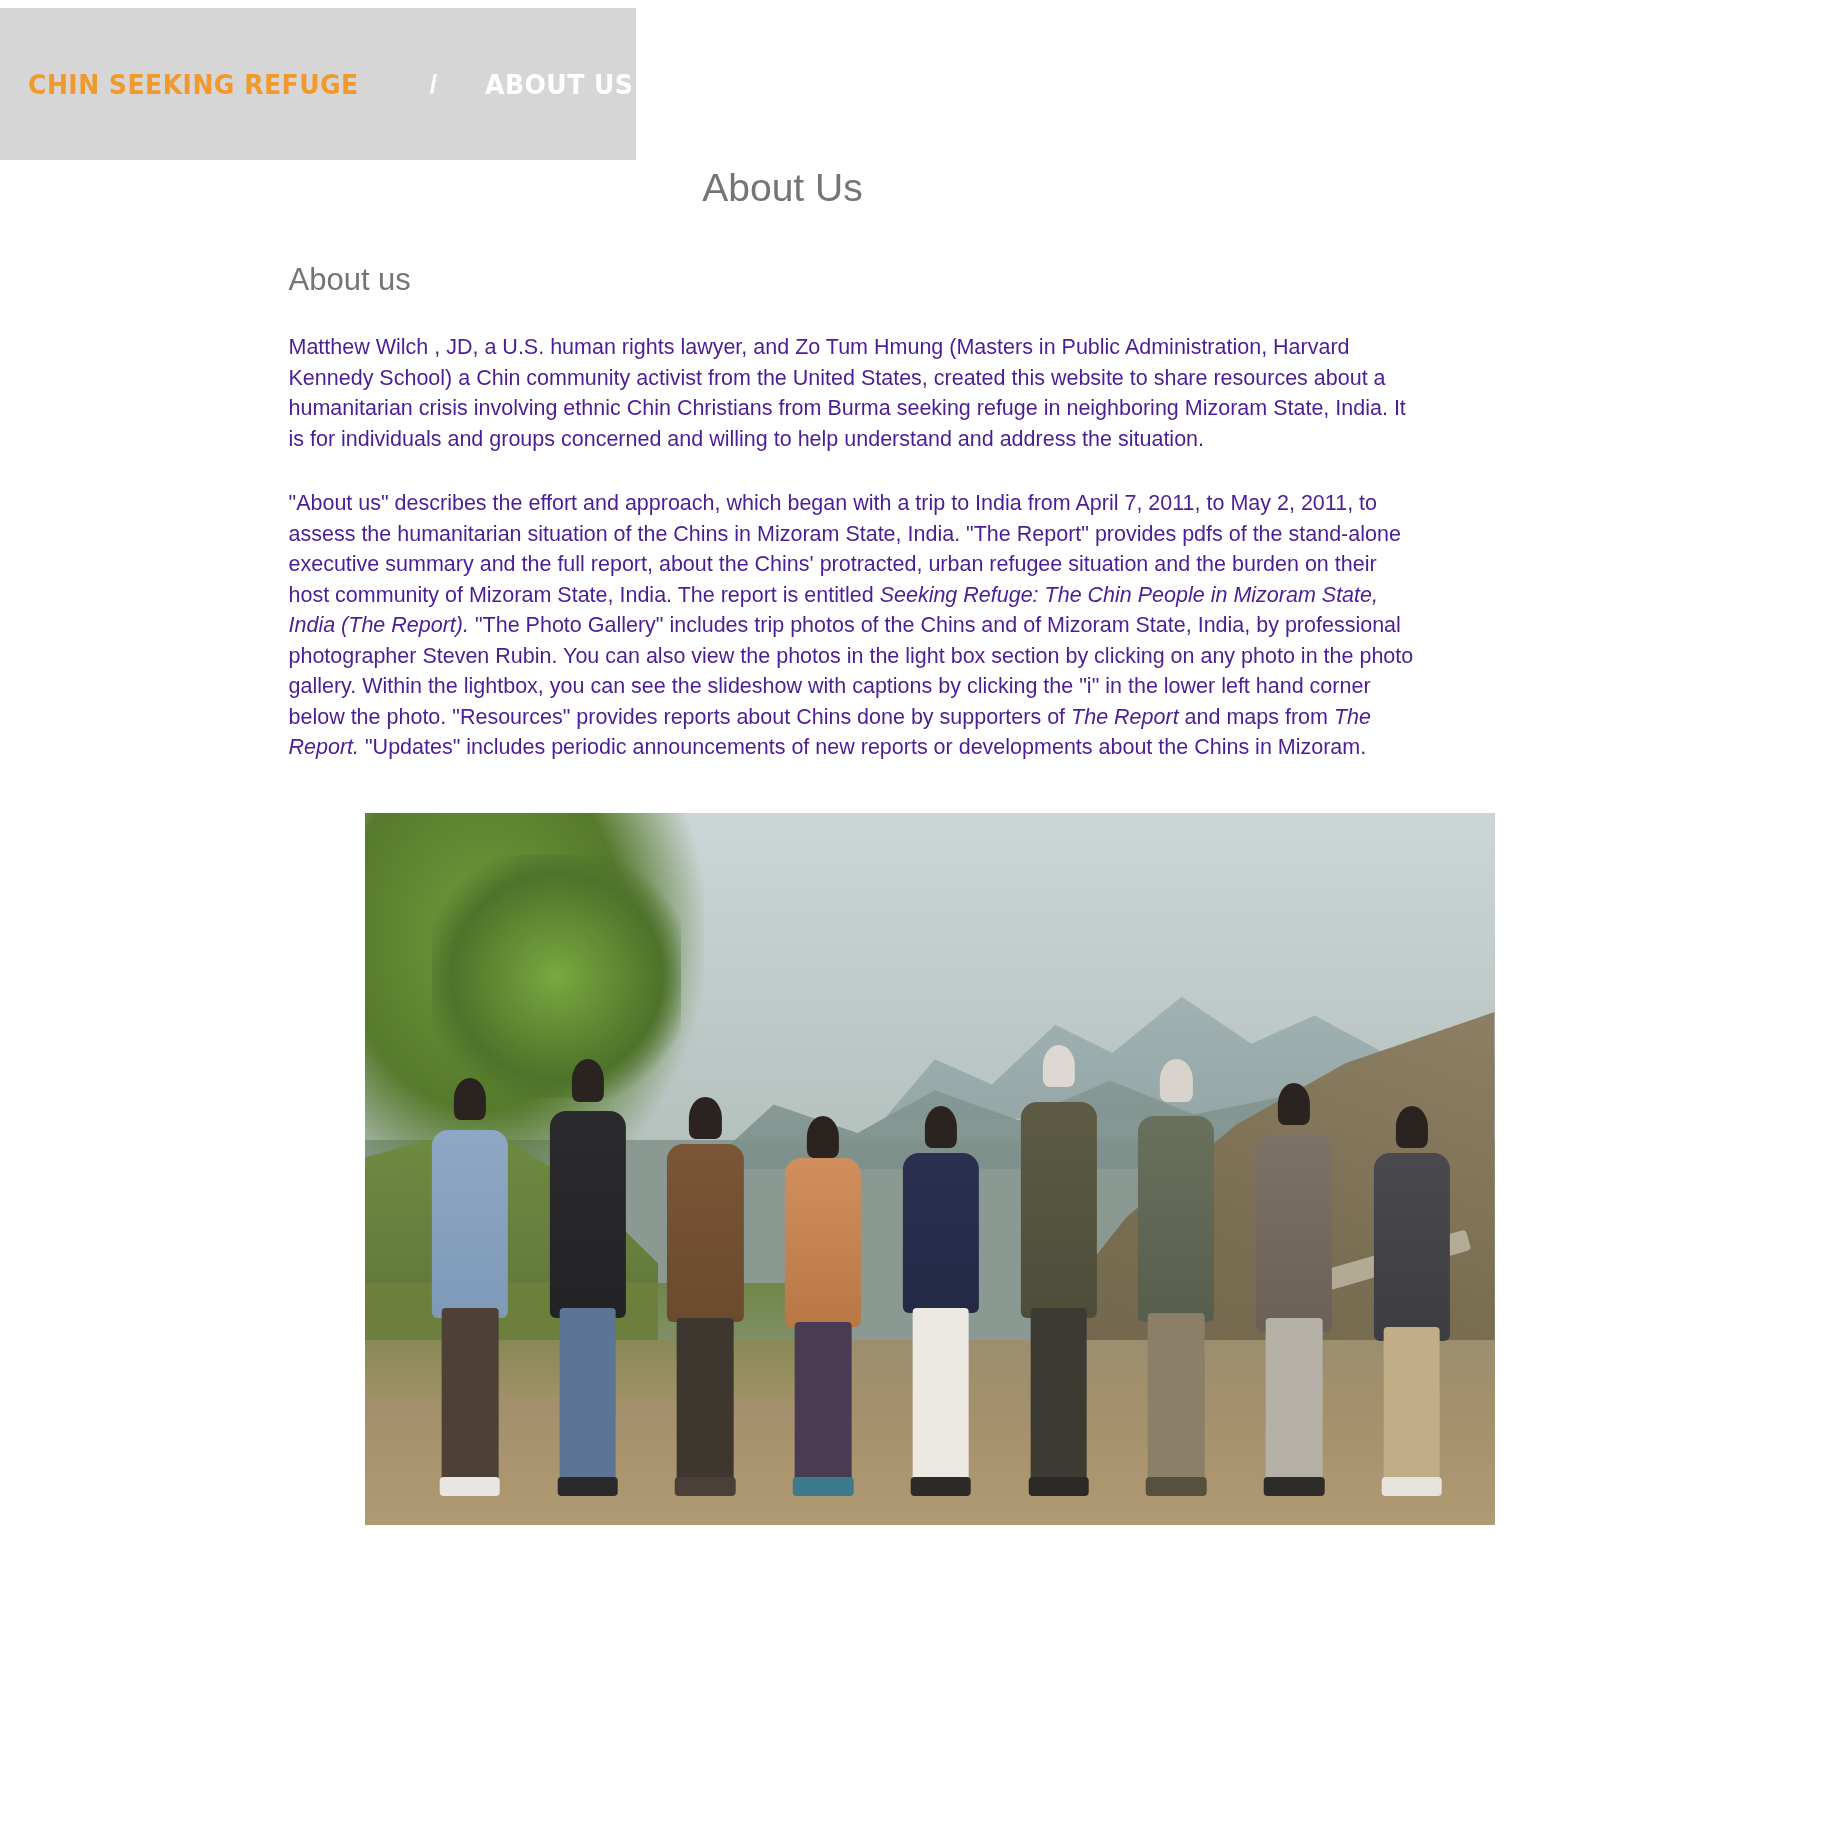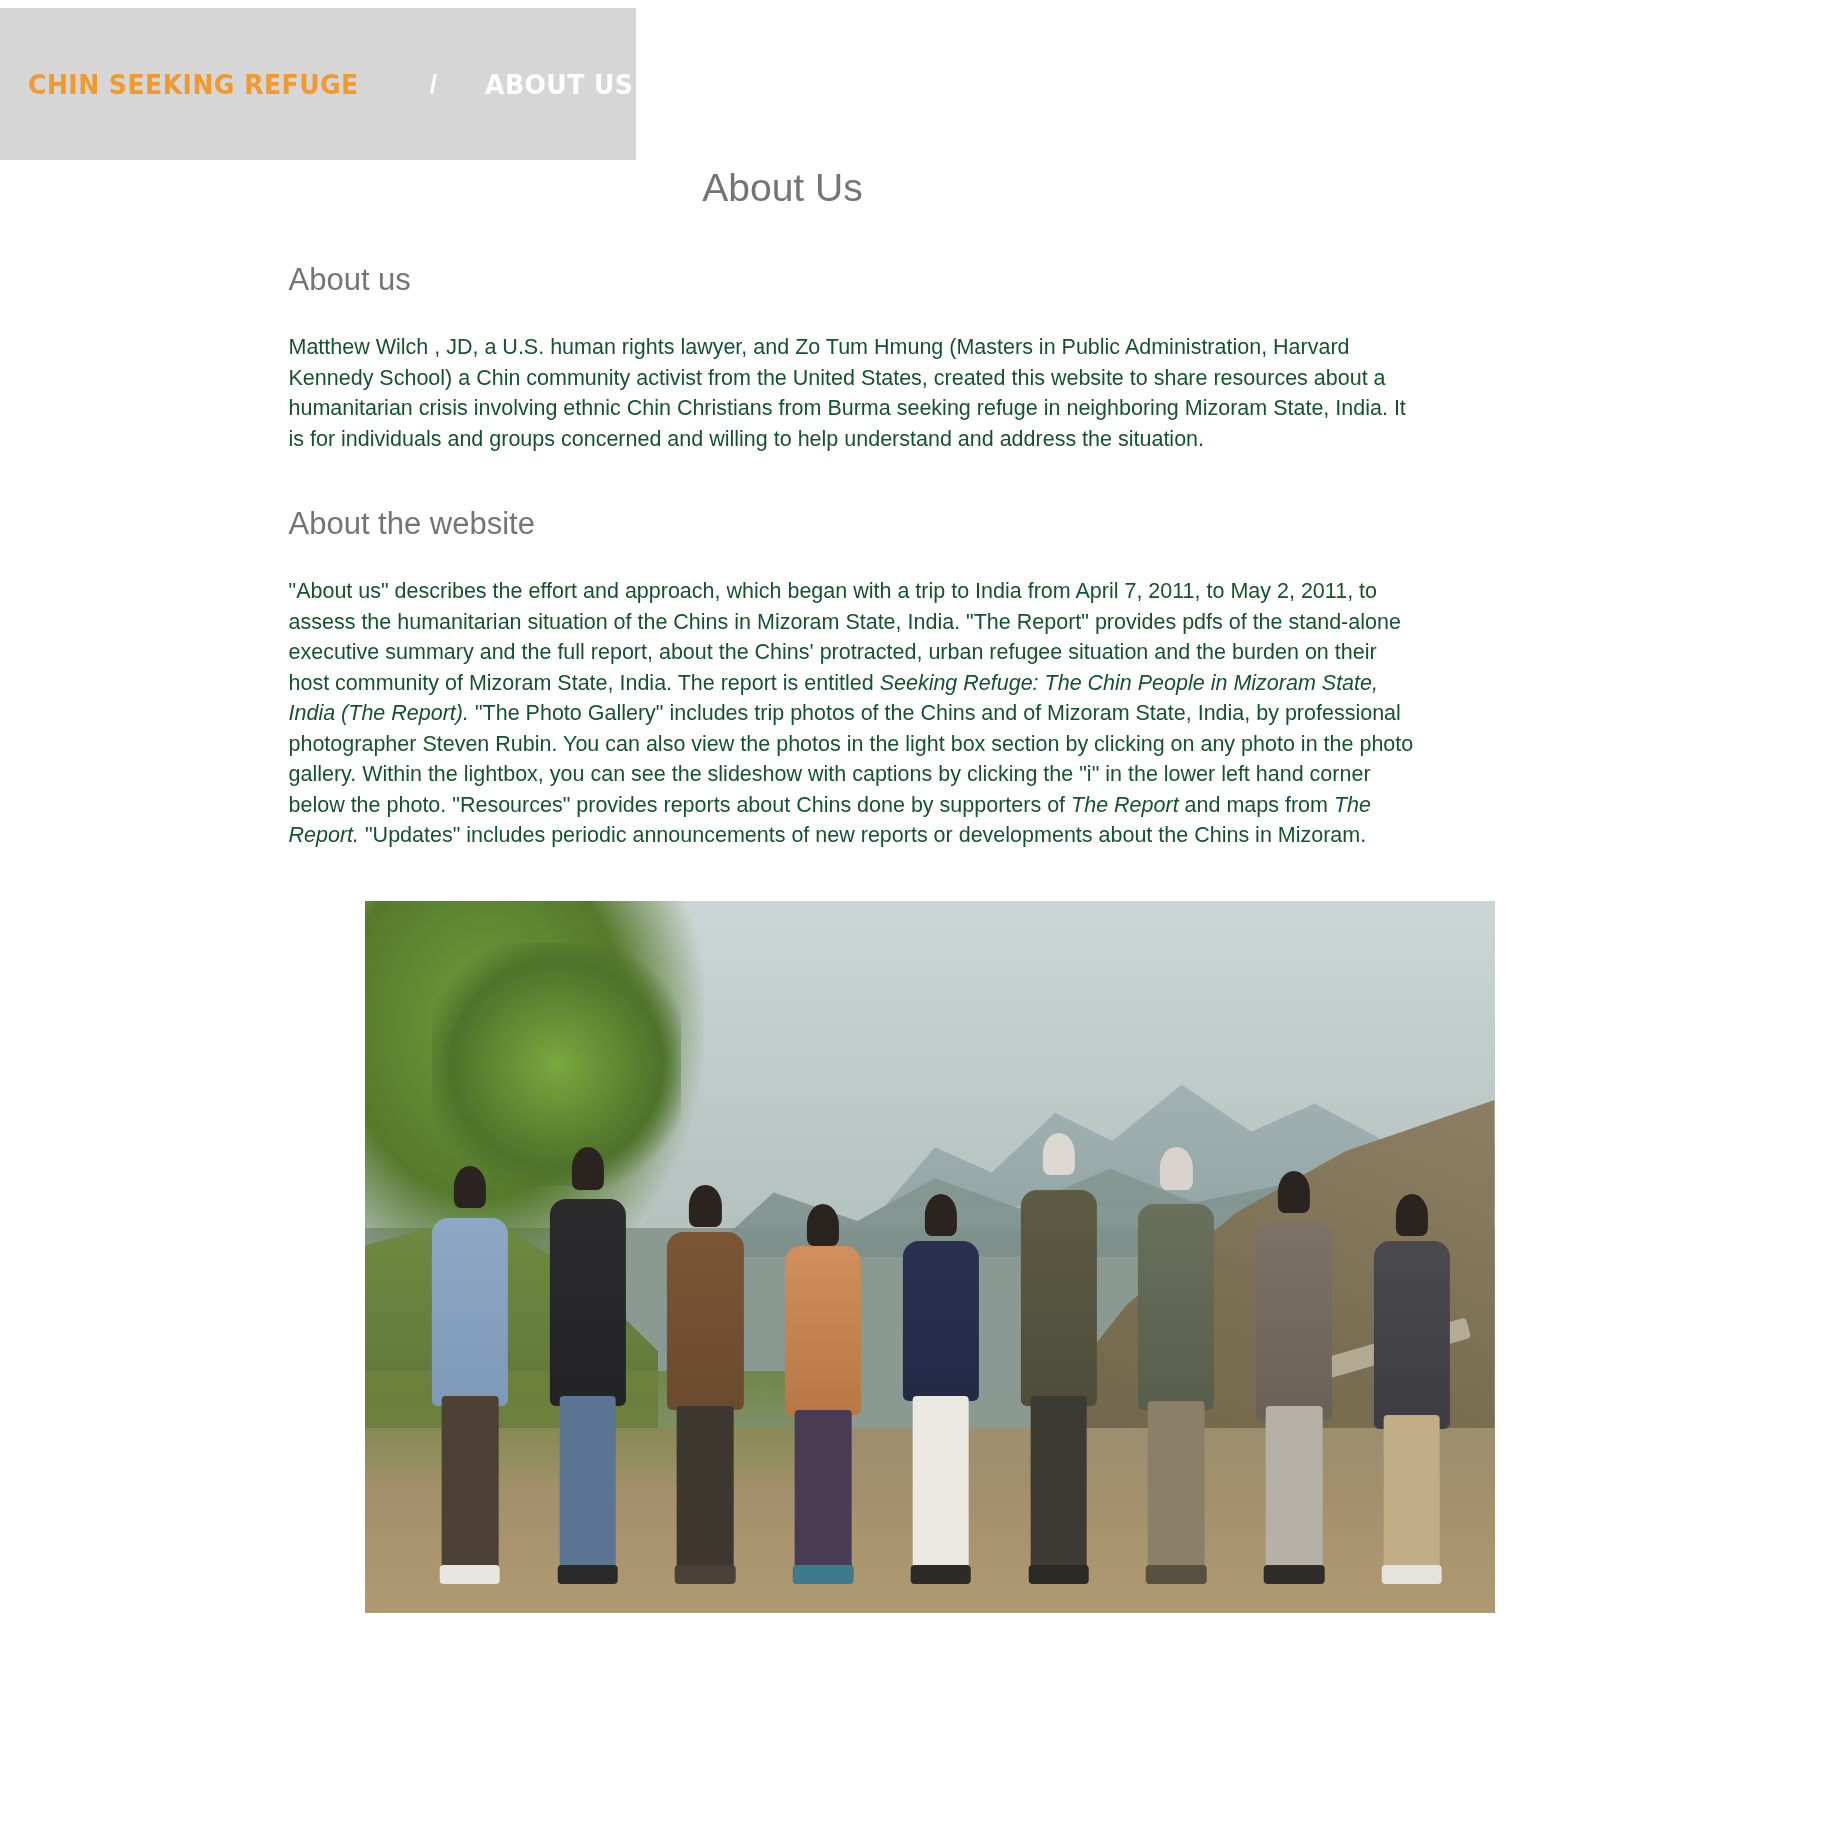--- a/index.html
+++ b/index.html
@@ -87,21 +87,21 @@
   }
   h2.section-head {
     font-size: 31px;
     font-weight: normal;
     color: #757575;
     margin: 52px 0 0 0;
   }
   p.body-text {
     font-size: 21.5px;
     line-height: 1.42;
-    color: #14532d;
+    color: #4c1d95;
     margin: 34px 0 0 0;
     max-width: 1122px;
   }
   p.body-text.second {
     max-width: 1130px;
   }
   .it { font-style: italic; }
 
   
   .photo-wrap {
@@ -274,21 +274,20 @@
 
 <div class="content">
 
   <h1 class="page-title">About Us</h1>
 
   <div class="article">
 
     <h2 class="section-head">About us</h2>
     <p class="body-text">Matthew Wilch , JD, a U.S. human rights lawyer, and Zo Tum Hmung (Masters in Public Administration, Harvard Kennedy School) a Chin community activist from the United States, created this website to share resources about a humanitarian crisis involving ethnic Chin Christians from Burma seeking refuge in neighboring Mizoram State, India. It is for individuals and groups concerned and willing to help understand and address the situation.</p>
 
-    <h2 class="section-head">About the website</h2>
     <p class="body-text second"><span>"About us" describes the effort and approach, which began with a trip to India from April 7, 2011, to May 2, 2011, to assess the humanitarian situation of the Chins in Mizoram State, India. "The Report" provides pdfs of the stand-alone executive summary and the full report, about the Chins' protracted, urban refugee situation and the burden on their host community of Mizoram State, India. The report is entitled </span><span class="it">Seeking Refuge: The Chin People in Mizoram State, India (The Report).</span><span> "The Photo Gallery" includes trip photos of the Chins and of Mizoram State, India, by professional photographer Steven Rubin. You can also view the photos in the light box section by clicking on any photo in the photo gallery. Within the lightbox, you can see the slideshow with captions by clicking the "i" in the lower left hand corner below the photo.  "Resources" provides reports about Chins done by supporters of </span><span class="it">The Report</span><span> and maps from </span><span class="it">The Report.</span><span>  "Updates" includes periodic announcements of new reports or developments about the Chins in Mizoram.</span></p>
 
     <div class="photo-wrap">
       <div class="photo" title="Group photo of nine people standing on a hillside overlooking mountains in Mizoram State, India">
         <div class="ph-sky"></div>
         <div class="ph-mtn1"></div>
         <div class="ph-mtn2"></div>
         <div class="ph-hill-right"></div>
         <div class="ph-road"></div>
         <div class="ph-tree"></div>

